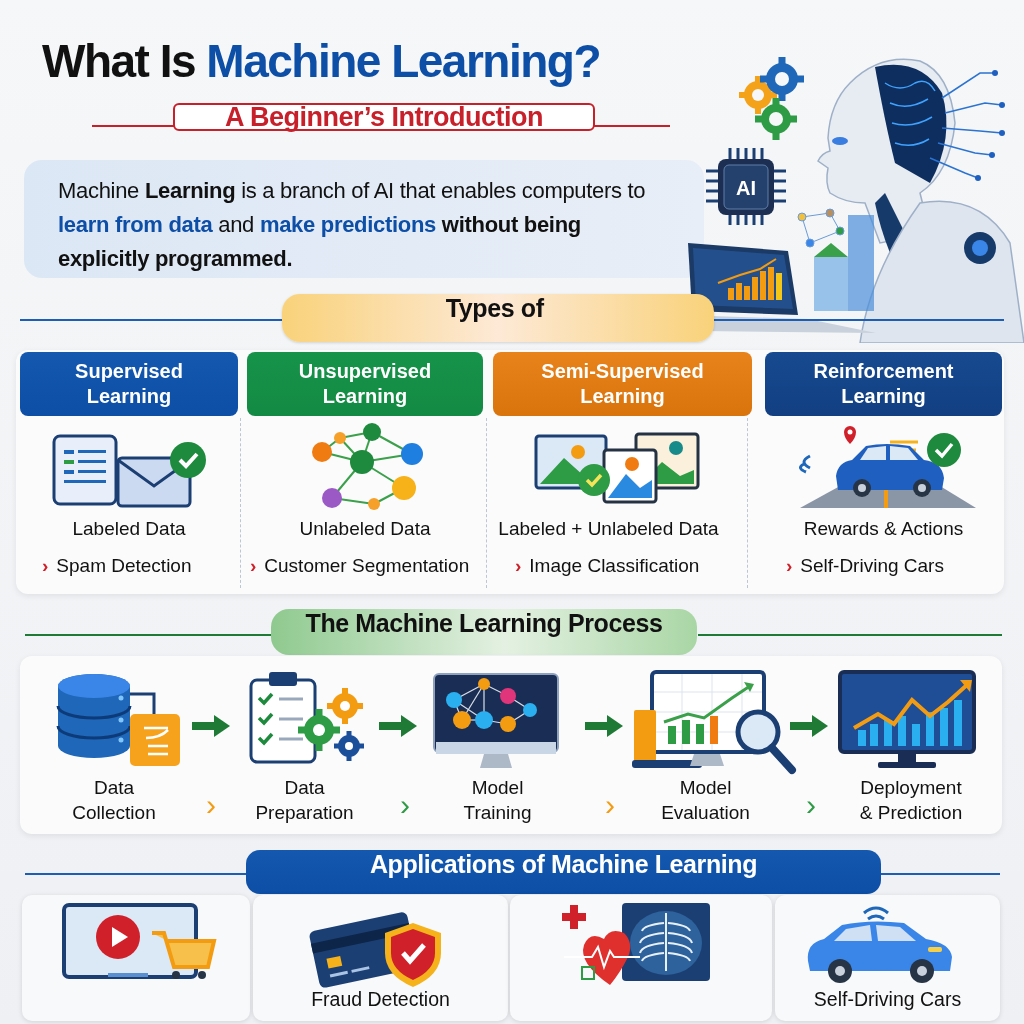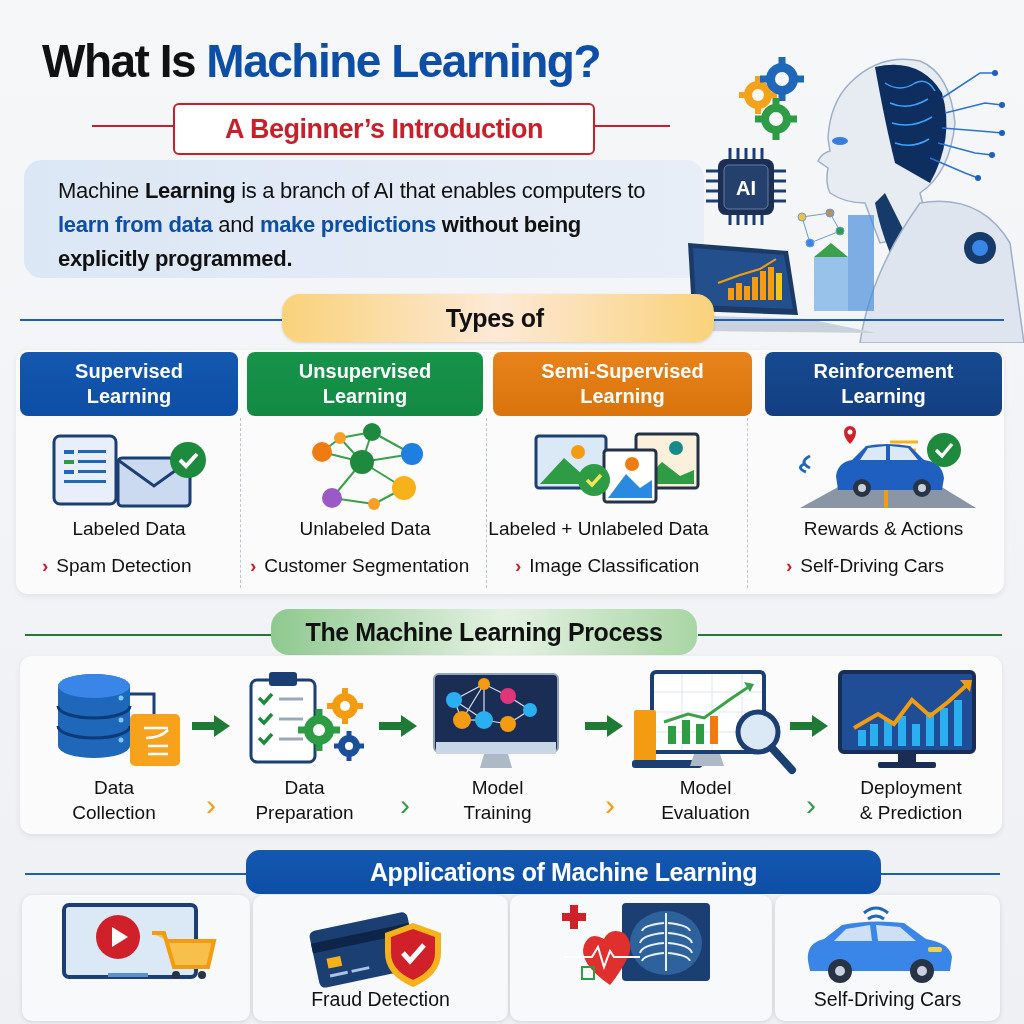--- a/index.html
+++ b/index.html
@@ -15,41 +15,41 @@
   
   .main-title {
     left: 42px; top: 38px; font-size: 46px; font-weight: 700; letter-spacing: -1.5px;
     white-space: nowrap; line-height: 1;
   }
   .main-title .t1 { color: #111; }
   .main-title .t2 { color: #0d4ea6; }
   .subtitle-wrap { left: 68px; top: 103px; width: 620px; height: 44px; }
   .subtitle-line { position: absolute; top: 22px; height: 2px; background: #c8202a; }
   .subtitle-box {
-    position: absolute; left: 105px; top: 0; width: 422px; height: 52px;
+    position: absolute; left: 105px; top: 0; width: 422px; height: 28px;
     border: 2px solid #c8202a; border-radius: 6px; background: #fff;
     display: flex; align-items: center; justify-content: center;
     color: #c8202a; font-size: 27px; font-weight: 700; letter-spacing: -0.5px;
   }
   .intro-box {
     left: 24px; top: 160px; width: 680px; height: 118px;
     background: linear-gradient(90deg, #dce7f5 0%, #e8eef7 100%);
     border-radius: 18px; padding: 14px 34px;
     font-size: 22px; line-height: 34px; color: #111; letter-spacing: -0.3px;
   }
   .intro-box .hl { color: #0d4ea6; font-weight: 700; }
   .intro-box .b { font-weight: 700; }
 
   
   .hero { left: 680px; top: 0; width: 344px; height: 300px; margin-top: 43px; }
 
   
   .sec-line { position: absolute; height: 2px; }
   .sec-pill {
-    position: absolute; display: flex; align-items: center; justify-content: center;
+    position: absolute; display: flex; align-items: flex-start; justify-content: center;
     font-weight: 700; font-size: 25px; letter-spacing: -0.4px; border-radius: 18px;
   }
 
   
   .types-panel {
     left: 16px; top: 350px; width: 988px; height: 244px; background: #fbfbfc;
     border-radius: 12px; box-shadow: 0 2px 6px rgba(0,0,0,0.08);
   }
   .type-head {
     position: absolute; left: 0; top: 0; height: 64px; border-radius: 8px;
@@ -295,21 +295,21 @@
     <circle cx="48" cy="22" r="7" fill="#f39c12"></circle>
   <rect x="106" y="4" width="62" height="54" rx="3" fill="#fbf0dc" stroke="#243244" stroke-width="3"></rect>
   <polygon points="110,54 132,32 150,46 164,40 164,54" fill="#2e9b45"></polygon>
     <circle cx="146" cy="18" r="7" fill="#178a8a"></circle>
   <rect x="74" y="20" width="52" height="52" rx="3" fill="#fff" stroke="#243244" stroke-width="3"></rect>
   <polygon points="78,68 96,44 110,58 122,50 122,68" fill="#2a8ae0"></polygon>
     <circle cx="102" cy="34" r="7" fill="#f07b10"></circle>
   <circle cx="64" cy="50" r="16" fill="#2e9b45"></circle>
   <polyline points="57,50 62,55 71,45" fill="none" stroke="#f5e45a" stroke-width="3.5"></polyline>
 </svg>
-<div class="abs" style="left:469px;top:518px;width:259px;text-align:center;font-size:19px">Labeled + Unlabeled Data</div>
+<div class="abs" style="left:479px;top:518px;width:259px;text-align:center;font-size:19px">Labeled + Unlabeled Data</div>
 <div class="type-example" style="left:515px;top:555px"><span class="chev">›</span><span>Image Classification</span></div>
 
 <div class="type-head" style="left:765px;top:352px;width:237px;background:linear-gradient(180deg,#174a90,#123f82)">
   <div>
       <div>Reinforcement</div>
       <div>Learning</div>
     </div>
 </div>
 <svg class="abs" style="left:790px;top:426px" width="190" height="84">
   <polygon points="10,82 50,60 150,60 186,82" fill="#8a95a6"></polygon>

